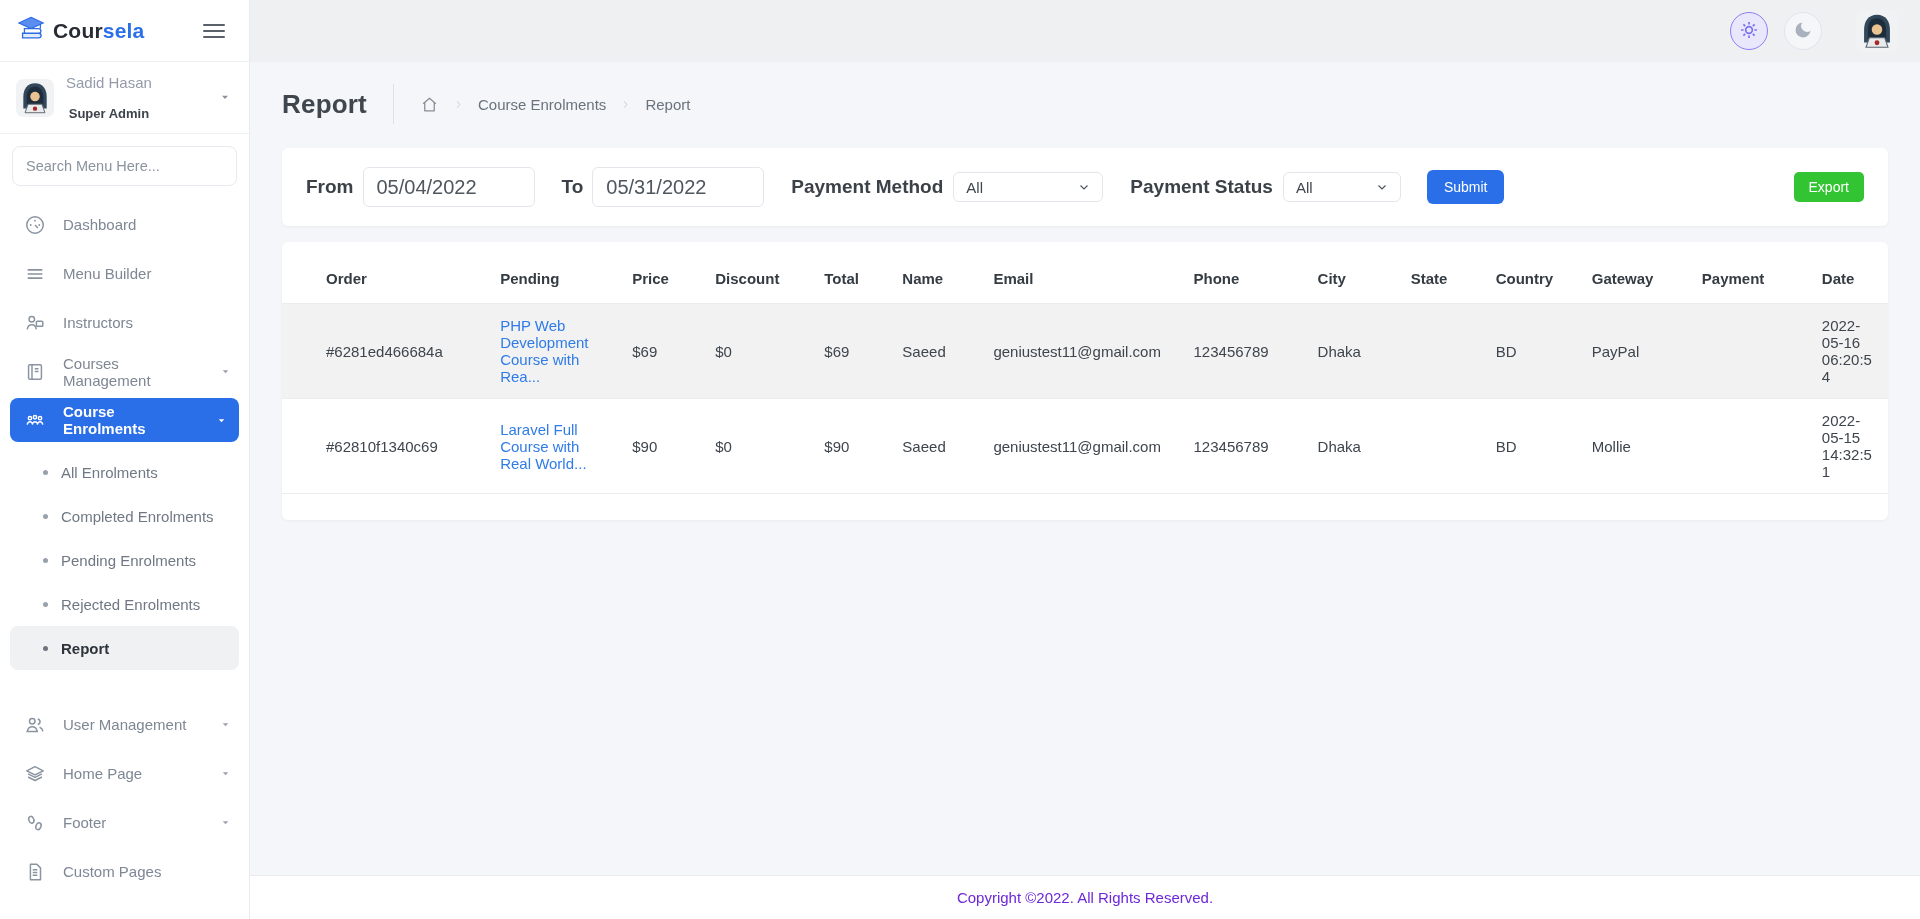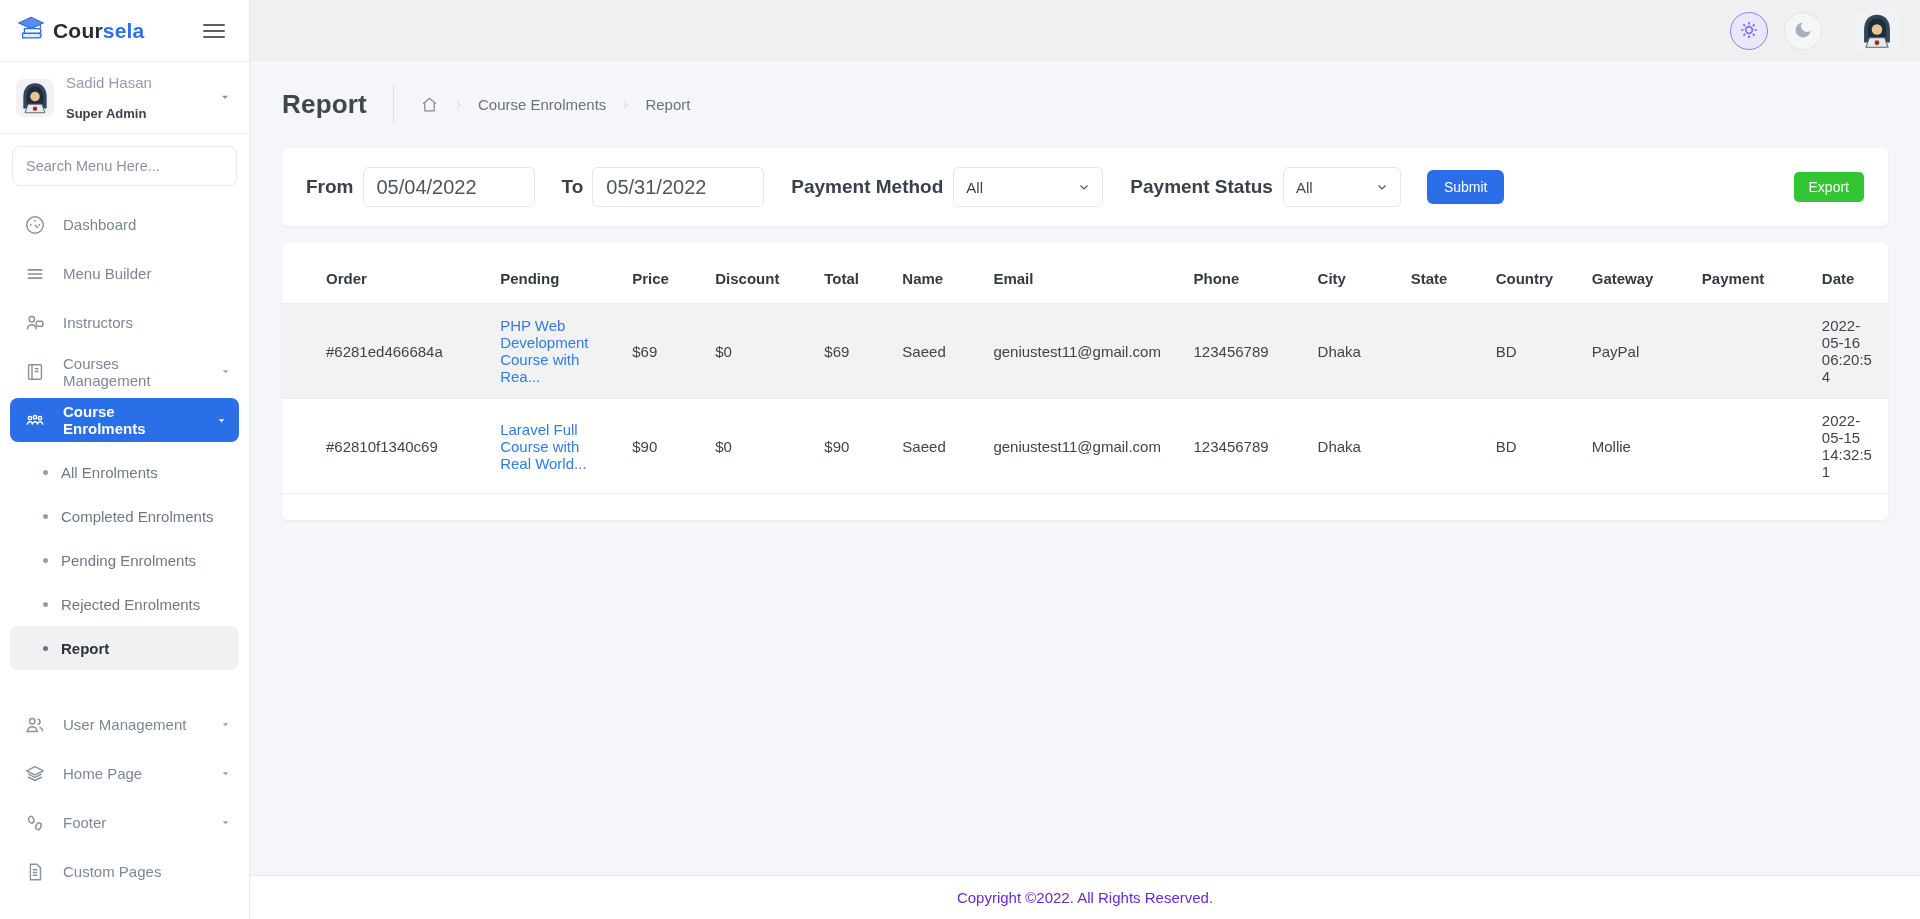--- a/index.html
+++ b/index.html
@@ -14,21 +14,21 @@
 
   
   .sidebar{width:250px;min-width:250px;background:#fff;border-right:1px solid #e7eaee;height:100%;position:relative;z-index:2;}
   .sb-top{height:62px;display:flex;align-items:center;justify-content:space-between;padding:0 20px 0 16px;border-bottom:1px solid #eceef1;}
   .brand{display:flex;align-items:center;gap:7px;}
   .brand-text{font-size:21px;font-weight:800;color:#272c33;letter-spacing:.2px;}
   .brand-text .accent{color:var(--accent);}
   .hamburger{display:flex;flex-direction:column;gap:4px;cursor:pointer;padding:4px;}
   .hamburger span{display:block;width:22px;height:2px;background:#596069;border-radius:1px;}
   .user-box{display:flex;align-items:center;gap:12px;padding:12px 18px 12px 16px;border-bottom:1px solid #eef0f3;cursor:pointer;}
-  .user-meta{display:flex;flex-direction:column;gap:15px;}
+  .user-meta{display:flex;flex-direction:column;gap:15px;text-align:center;}
   .user-name{color:#949caa;font-size:15px;}
   .user-role{color:#3c434b;font-size:13px;font-weight:700;}
   .user-caret{margin-left:auto;color:#8b929c;}
   .avatar{width:38px;height:38px;border-radius:7px;overflow:hidden;flex:0 0 auto;}
   .search-wrap{padding:12px 12px 10px;}
   .search-wrap input{width:100%;height:40px;border:1px solid #e6e9ed;border-radius:8px;padding:0 13px;font-size:14.5px;color:#4c535b;outline:none;font-family:inherit;background:#fff;}
   .search-wrap input::placeholder{color:#8b939e;}
   .nav{padding-top:4px;}
   .nav-item{display:flex;align-items:center;gap:17px;height:49px;padding:0 18px 0 24px;color:#7e8794;font-size:15px;cursor:pointer;}
   .nav-item .nav-icon{width:22px;height:22px;display:flex;align-items:center;justify-content:center;color:#8a93a0;}
@@ -59,21 +59,21 @@
   .breadcrumb .sep{color:#c5cbd3;display:flex;}
   .crumb{cursor:pointer;}
   .crumb.current{cursor:default;}
 
   .card{background:#fff;border-radius:6px;box-shadow:0 1px 3px rgba(30,40,60,.05);}
   .filter-card{margin-top:24px;padding:19px 24px;display:flex;align-items:center;}
   .f-label{font-weight:700;color:#3b4148;font-size:19px;white-space:nowrap;}
   .f-input{height:40px;border:1px solid #e3e7ec;border-radius:6px;padding:0 13px;color:#4e565e;font-size:20px;outline:none;font-family:inherit;background:#fff;}
   .date{width:172px;margin-left:9px;}
   .gap{width:27px;flex:0 0 auto;}
-  .select-box{height:40px;border:1px solid #e3e7ec;border-radius:6px;display:flex;align-items:center;justify-content:space-between;padding:0 12px;color:#3f464e;font-size:15px;margin-left:10px;cursor:pointer;background:#fff;}
+  .select-box{height:30px;border:1px solid #e3e7ec;border-radius:6px;display:flex;align-items:center;justify-content:space-between;padding:0 12px;color:#3f464e;font-size:15px;margin-left:10px;cursor:pointer;background:#fff;}
   .select-box .chev{color:#4b525a;}
   .sel-method{width:150px;}
   .sel-status{width:118px;}
   .btn{border:none;border-radius:6px;color:#fff;font-family:inherit;cursor:pointer;}
   .btn-submit{background:var(--accent);height:34px;padding:0 17px;font-size:14px;margin-left:26px;}
   .btn-export{background:var(--green);height:30px;padding:0 15px;font-size:14px;border-radius:5px;}
   .f-spacer{flex:1;}
 
   .table-card{margin-top:16px;padding:8px 0 26px;}
   table{width:100%;border-collapse:collapse;table-layout:fixed;font-size:15px;color:#3e454d;}

